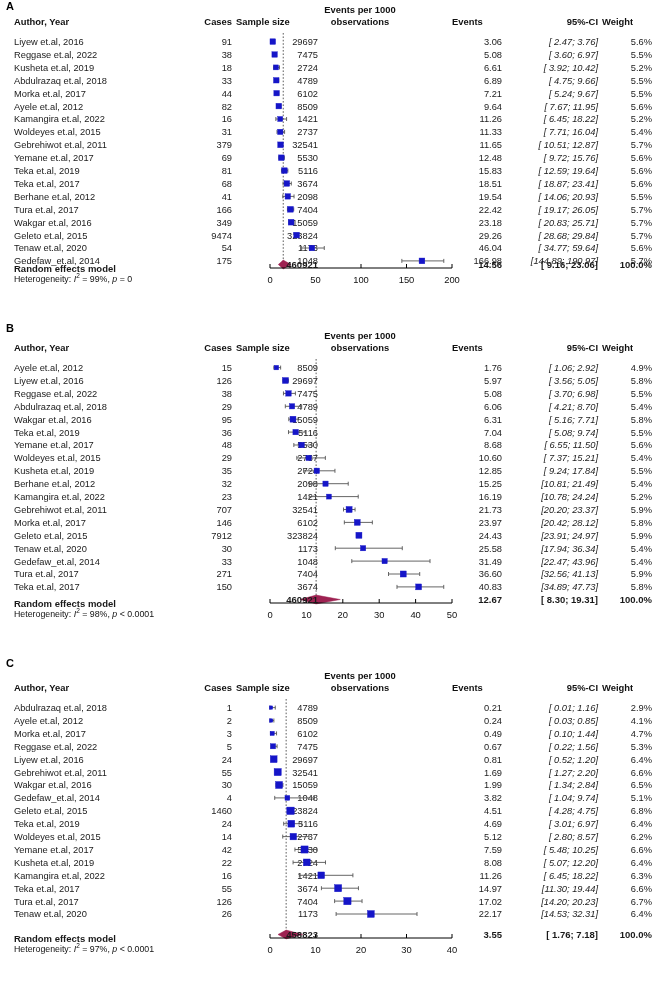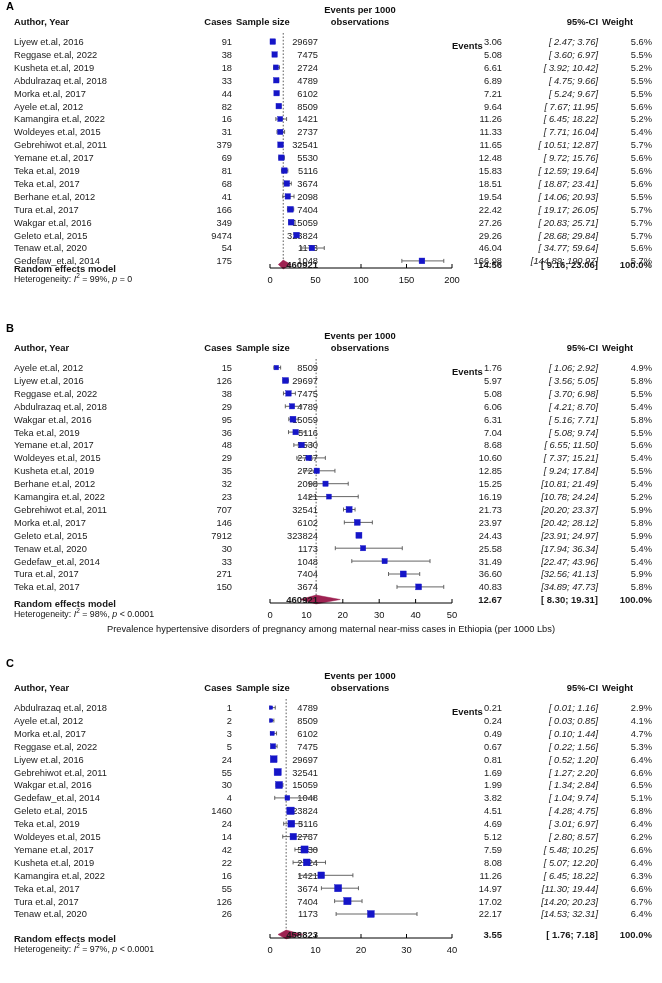--- a/index.html
+++ b/index.html
@@ -39,21 +39,21 @@
     font-size: 9.4px;
     font-weight: bold;
     color: #111;
     white-space: nowrap;
   }
   .hdr-author      { left: 14px;  }
   .hdr-cases       { left: 188px; width: 44px; text-align: right; }
   .hdr-sample      { left: 236px; width: 82px; text-align: left; }
   .hdr-plot1       { left: 290px; width: 140px; text-align: center; }
   .hdr-plot2       { left: 290px; width: 140px; text-align: center; }
-  .hdr-events      { left: 452px; width: 50px; text-align: left; margin-top: 24px; }
+  .hdr-events      { left: 452px; width: 50px; text-align: left; }
   .hdr-ci          { left: 505px; width: 93px; text-align: right; }
   .hdr-weight      { left: 602px; width: 52px; text-align: left; }
 
   
   .rows { position: absolute; left: 0; width: 662px; }
   .row {
     position: absolute;
     left: 0;
     width: 662px;
     height: 13px;
@@ -231,21 +231,21 @@
         <span class="c-cases">166</span>
         <span class="c-sample">7404</span>
         <span class="c-events">22.42</span>
         <span class="c-ci">[ 19.17;  26.05]</span>
         <span class="c-weight">5.7%</span>
       </div>
       <div class="row" style="top: 217.6px;">
         <span class="c-author">Wakgar et.al, 2016</span>
         <span class="c-cases">349</span>
         <span class="c-sample">15059</span>
-        <span class="c-events">27.26</span>
+        <span class="c-events">23.18</span>
         <span class="c-ci">[ 20.83;  25.71]</span>
         <span class="c-weight">5.7%</span>
       </div>
       <div class="row" style="top: 230.5px;">
         <span class="c-author">Geleto et.al, 2015</span>
         <span class="c-cases">9474</span>
         <span class="c-sample">323824</span>
         <span class="c-events">29.26</span>
         <span class="c-ci">[ 28.68;  29.84]</span>
         <span class="c-weight">5.7%</span>
@@ -616,21 +616,20 @@
 
   <div class="summary" id="sum-B" style="top:272px">
     <span class="s-label">Random effects model</span>
     <span class="s-sample">460921</span>
     <span class="s-events">12.67</span>
     <span class="s-ci">[ 8.30; 19.31]</span>
     <span class="s-weight">100.0%</span>
   </div>
 
   <div class="heterogeneity" id="het-B" style="top:285px"><span>Heterogeneity: </span><span class="ital">I</span><sup>2</sup><span> = 98%, </span><span class="ital">p</span><span> &lt; 0.0001</span></div>
-  <div class="caption" style="top:302px">Prevalence hypertensive disorders of pregnancy among maternal near-miss cases in Ethiopia (per 1000 Lbs)</div>
 </div>
 
 <div class="panel" id="panel-C">
   <div class="panel-letter">C</div>
 
   <div class="hdr hdr-author" style="top:25px">Author, Year</div>
   <div class="hdr hdr-cases" style="top:25px">Cases</div>
   <div class="hdr hdr-sample" style="top:25px">Sample size</div>
   <div class="hdr hdr-plot1" style="top:13px">Events per 1000</div>
   <div class="hdr hdr-plot2" style="top:25px">observations</div>

